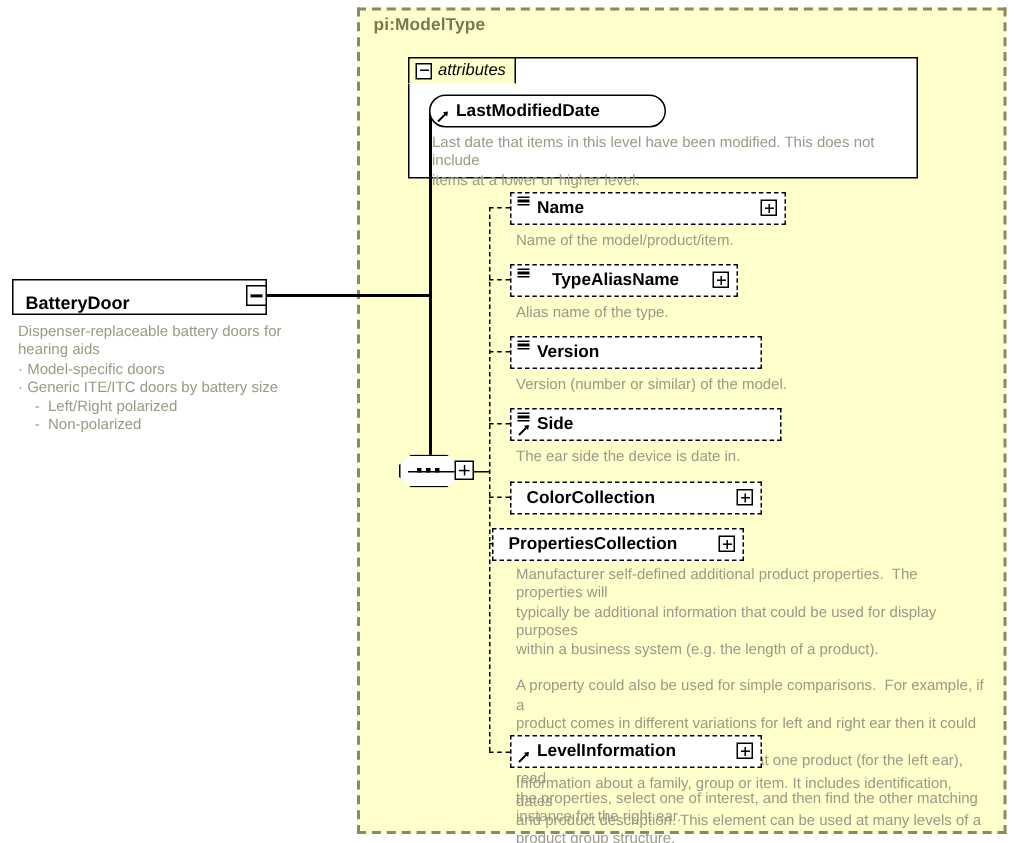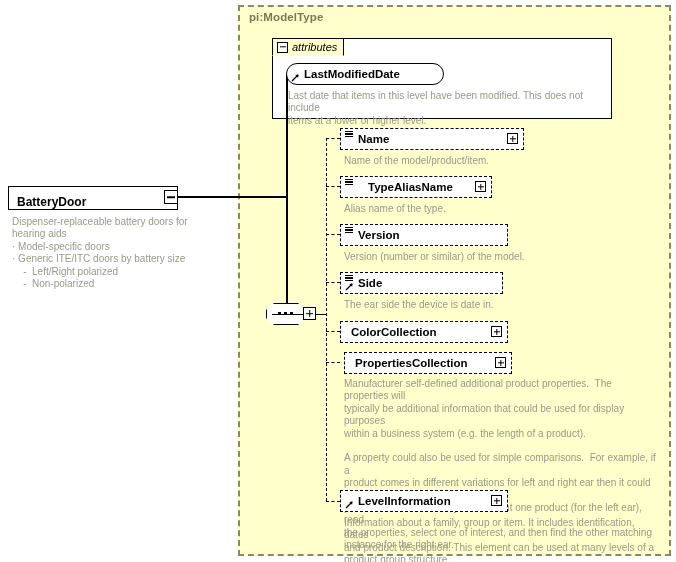--- a/index.html
+++ b/index.html
@@ -234,21 +234,21 @@
   <span class="seqglyph">
       <i></i>
       <i></i>
       <i></i>
     </span>
   <span class="name">Version</span>
 </div>
 <div class="desc" style="left:344px;top:251px;width:300px;">Version (number or similar) of the model.</div>
 
 <div class="stub" style="left:326px;top:281.5px;width:14px;"></div>
-<div class="nodebox dashed" style="left:340px;top:272px;width:163px;">
+<div class="nodebox dashed" style="left:340px;top:272px;width:181px;">
   <span class="shadow"></span>
   <span class="seqglyph">
       <i></i>
       <i></i>
       <i></i>
     </span>
   <svg class="refarrow" viewBox="0 0 9 9">
     <path d="M1,8 L7,2" stroke="#000" stroke-width="1.3" fill="none"></path>
     <path d="M7.6,1.4 L4.3,1.9 L7.1,4.7 Z" fill="#000"></path>
   </svg>
@@ -257,21 +257,21 @@
 <div class="desc" style="left:344px;top:299px;width:300px;">The ear side the device is date in.</div>
 
 <div class="stub" style="left:326px;top:330.5px;width:14px;"></div>
 <div class="nodebox dashed" style="left:340px;top:321px;width:168px;">
   <span class="shadow"></span>
   <span class="name noicon">ColorCollection</span>
   <span class="pmbox plus"></span>
 </div>
 
 <div class="stub" style="left:326px;top:361.5px;width:14px;"></div>
-<div class="nodebox dashed" style="left:344px;top:352px;width:168px;">
+<div class="nodebox dashed" style="left:328px;top:352px;width:168px;">
   <span class="shadow"></span>
   <span class="name noicon">PropertiesCollection</span>
   <span class="pmbox plus"></span>
 </div>
 <div class="desc" style="left:344px;top:378px;width:312px;">Manufacturer self-defined additional product properties.  The properties will
 typically be additional information that could be used for display purposes
 within a business system (e.g. the length of a product).
 
 A property could also be used for simple comparisons.  For example, if a
 product comes in different variations for left and right ear then it could be

